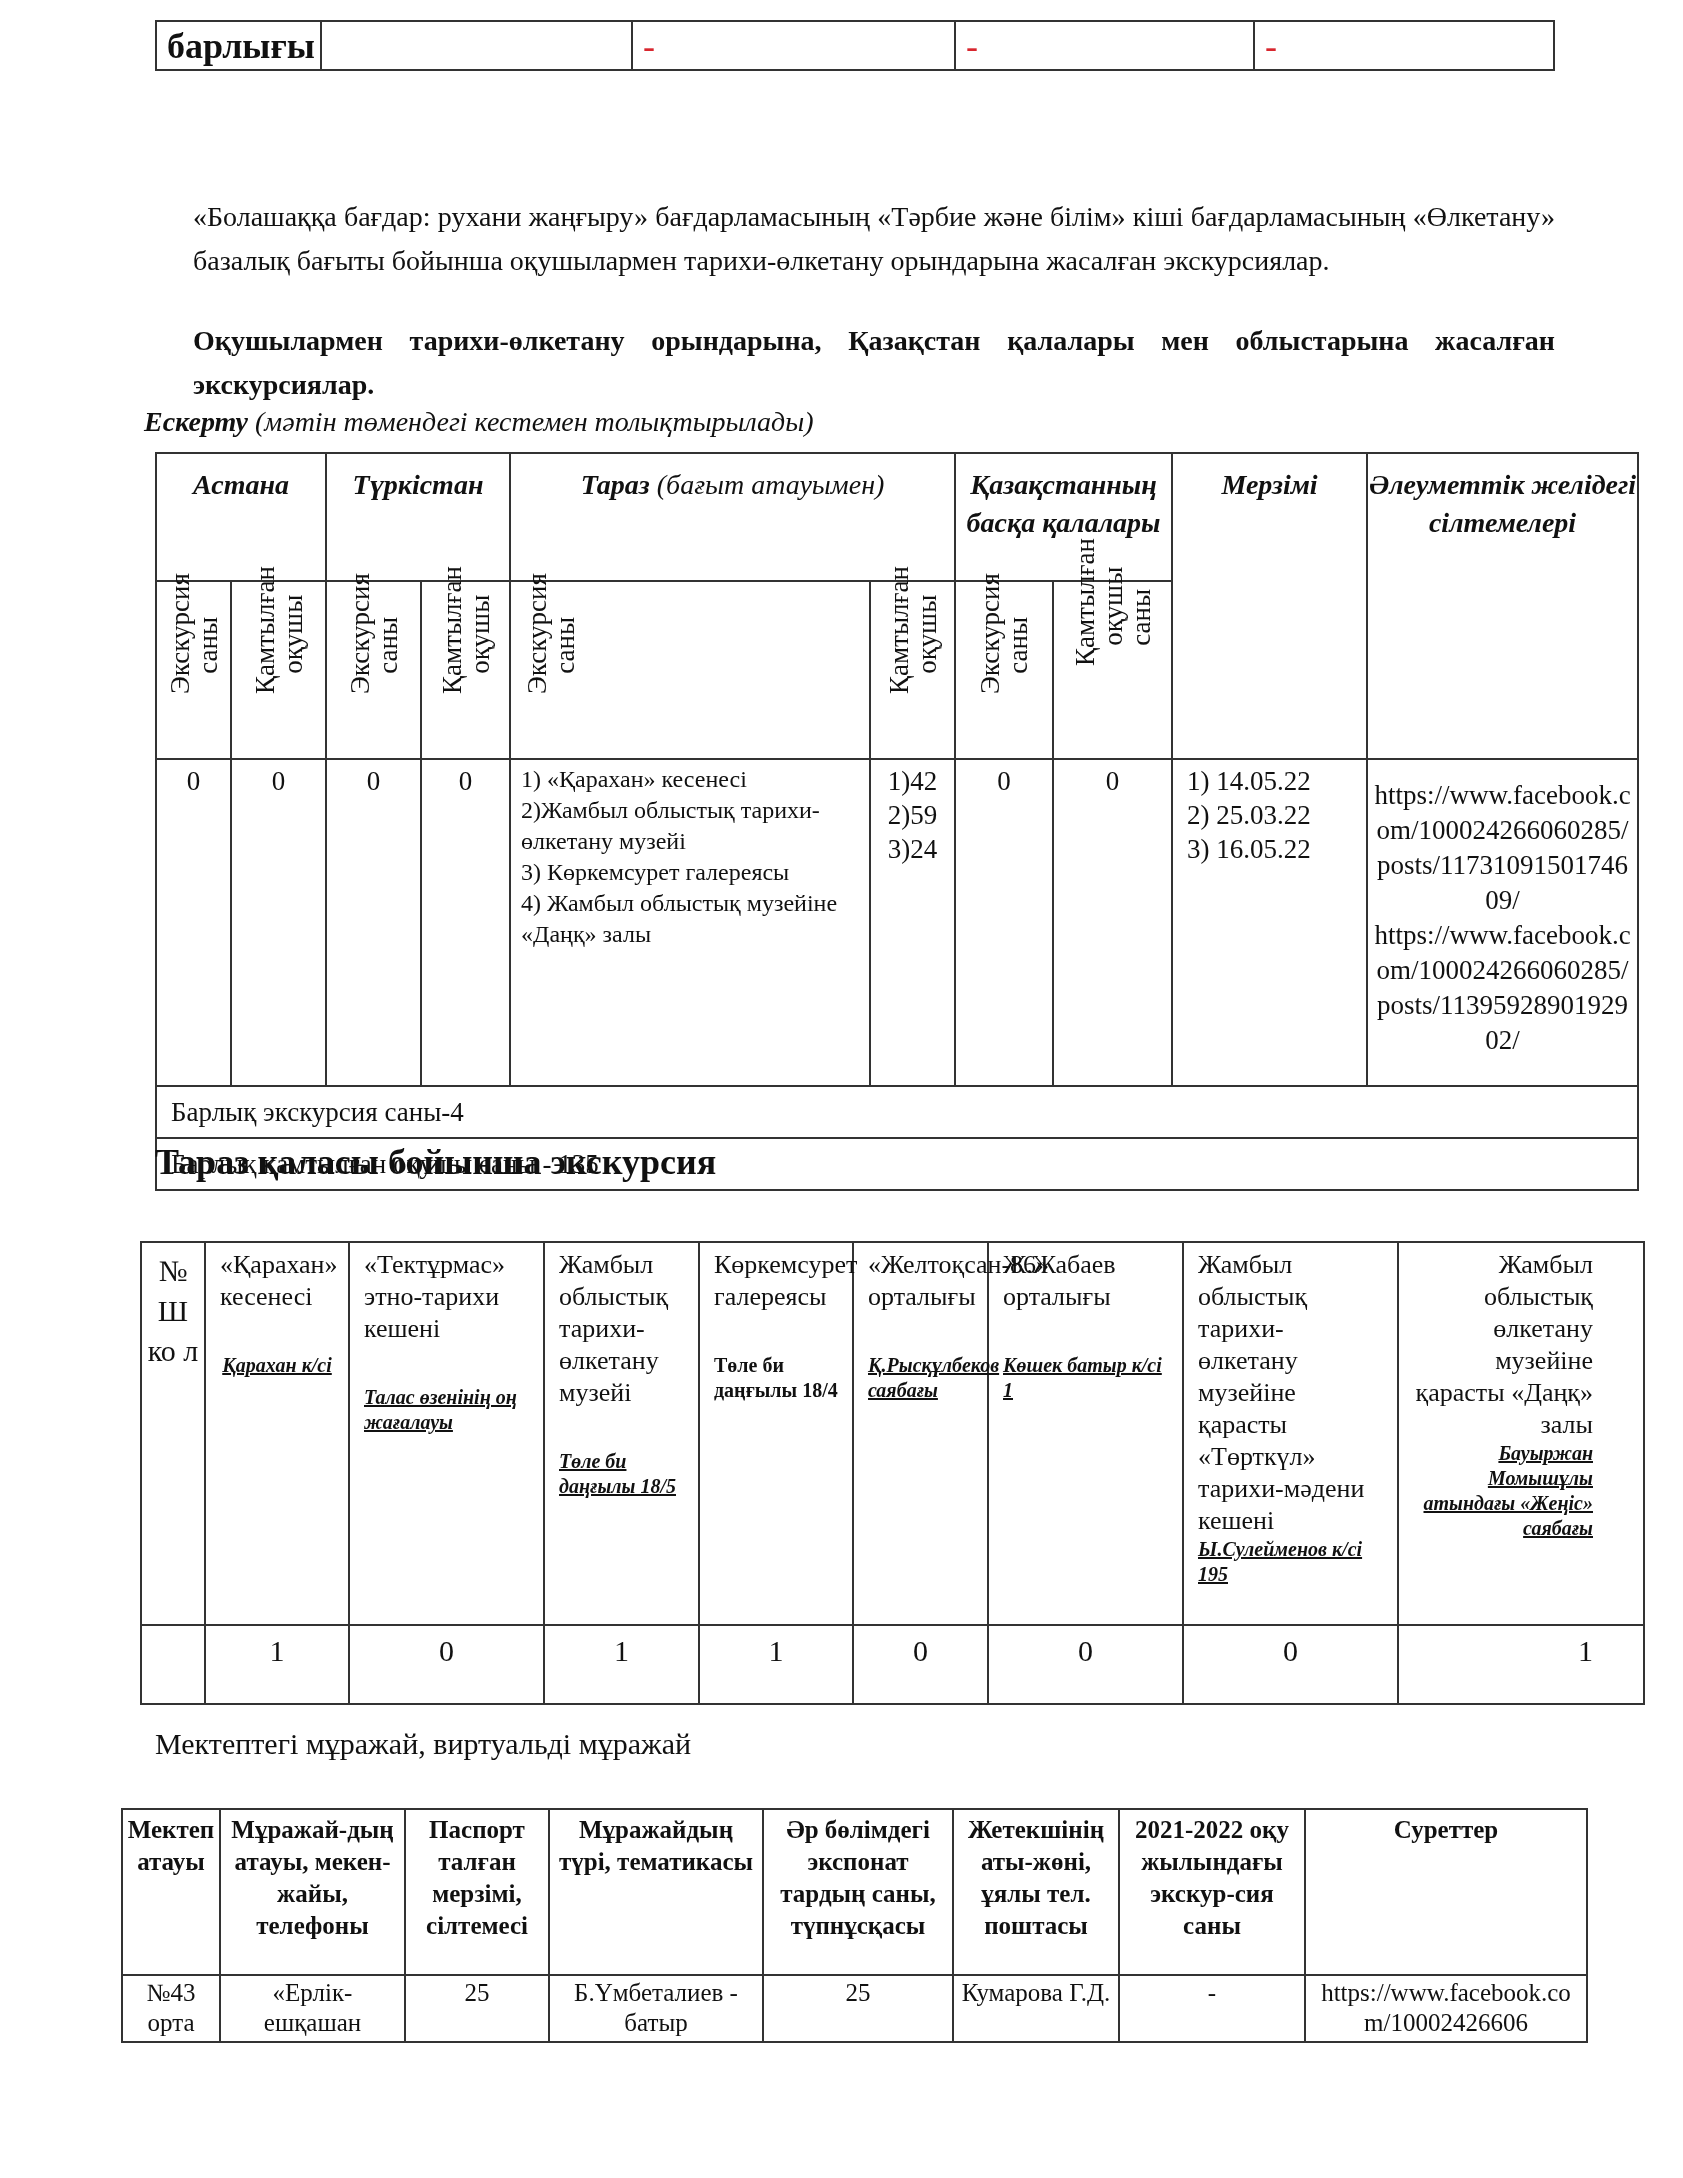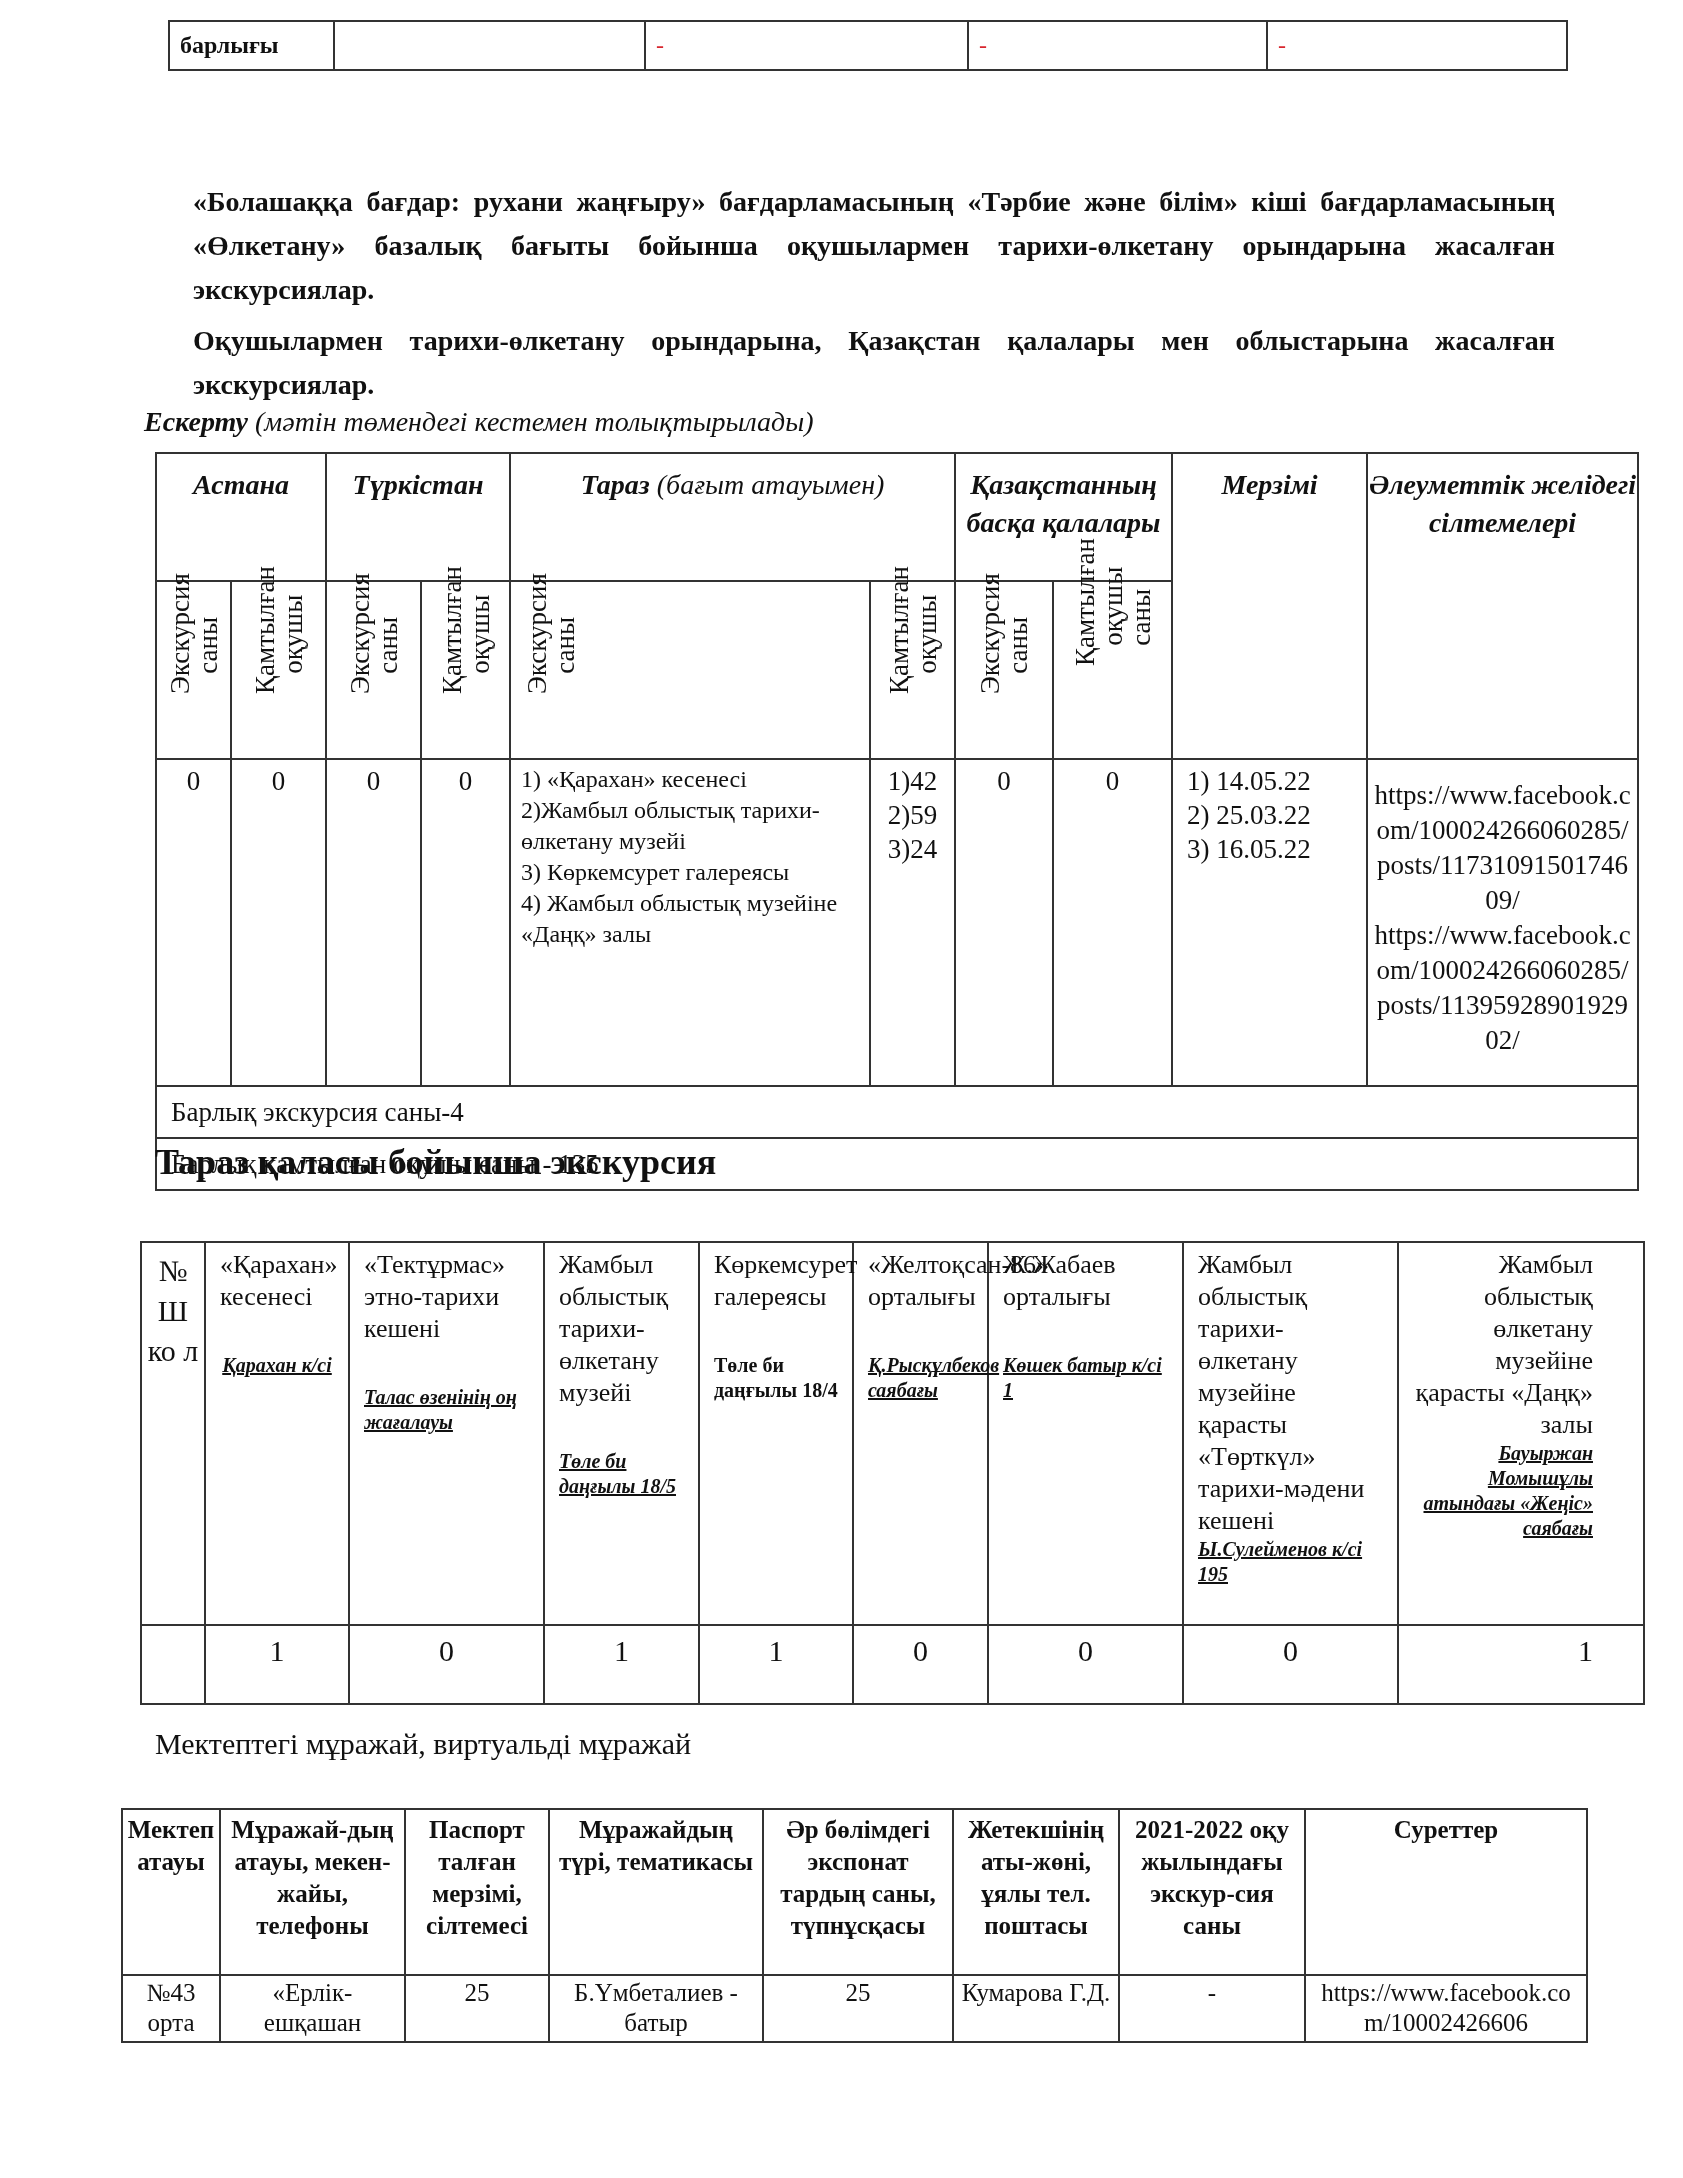--- a/index.html
+++ b/index.html
@@ -4,21 +4,21 @@
 <style>
   html, body { margin: 0; padding: 0; background: #ffffff; }
   body { width: 1683px; height: 2178px; position: relative; overflow: hidden;
          font-family: "Liberation Serif", "DejaVu Serif", serif; color: #111; }
   .abs { position: absolute; }
   table { border-collapse: collapse; position: absolute; table-layout: fixed; }
   td, th { border: 2px solid #333; vertical-align: top; padding: 0; font-weight: normal; }
   .red { color: #d8262e; }
 
   
-  #t0 { left: 168px; top: 20px; width: 1398px; height: 51px; font-size: 24px; }
+  #t0 { left: 155px; top: 20px; width: 1398px; height: 51px; font-size: 36px; }
   #t0 td { vertical-align: middle; padding-left: 10px; }
   #t0 .lbl { font-weight: bold; }
 
   
   .para { left: 193px; width: 1362px; font-size: 28px; line-height: 44px; text-align: justify; }
   .note { left: 144px; top: 406px; font-size: 28px; font-style: italic; }
   .note b { font-style: italic; }
 
   
   #t1 { left: 155px; top: 452px; width: 1483px; font-size: 28px; }
@@ -66,21 +66,21 @@
       <tr>
     <td class="lbl">барлығы</td>
     <td></td>
     <td class="red">-</td>
     <td class="red">-</td>
     <td class="red">-</td>
   </tr>
 </tbody>
   </table>
 
-<div class="abs para" style="top:180px; text-indent:0;font-weight:bold;">«Болашаққа бағдар: рухани жаңғыру» бағдарламасының «Тәрбие және білім» кіші бағдарламасының «Өлкетану» базалық бағыты бойынша оқушылармен тарихи-өлкетану орындарына жасалған экскурсиялар.</div>
+<div class="abs para" style="top:195px; text-indent:0;">«Болашаққа бағдар: рухани жаңғыру» бағдарламасының «Тәрбие және білім» кіші бағдарламасының «Өлкетану» базалық бағыты бойынша оқушылармен тарихи-өлкетану орындарына жасалған экскурсиялар.</div>
 <div class="abs para" style="top:319px;font-weight:bold;">Оқушылармен тарихи-өлкетану орындарына, Қазақстан қалалары мен облыстарына жасалған экскурсиялар.</div>
 <div class="abs note">
   <b>Ескерту</b>
   <span>(мәтін төмендегі кестемен толықтырылады)</span>
 </div>
 
 <table id="t1">
   <colgroup>
     <col style="width:75px">
       <col style="width:95px">

